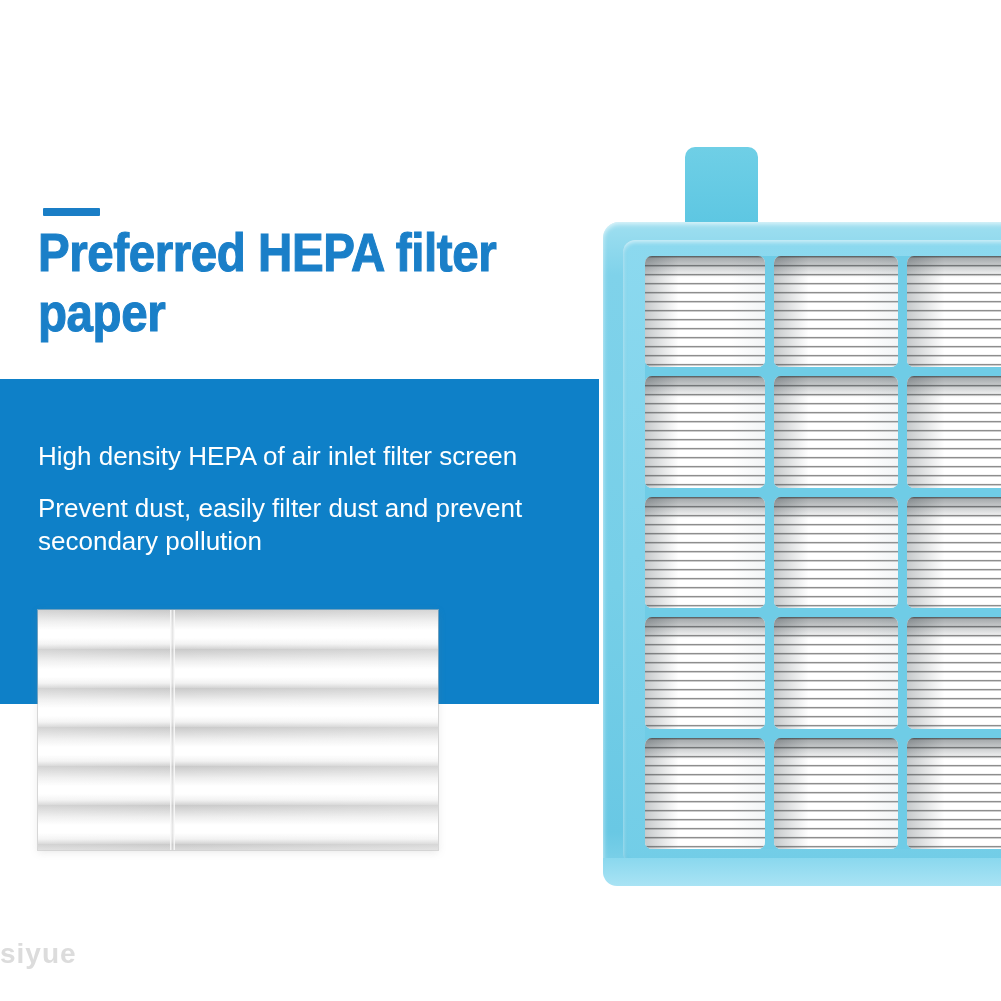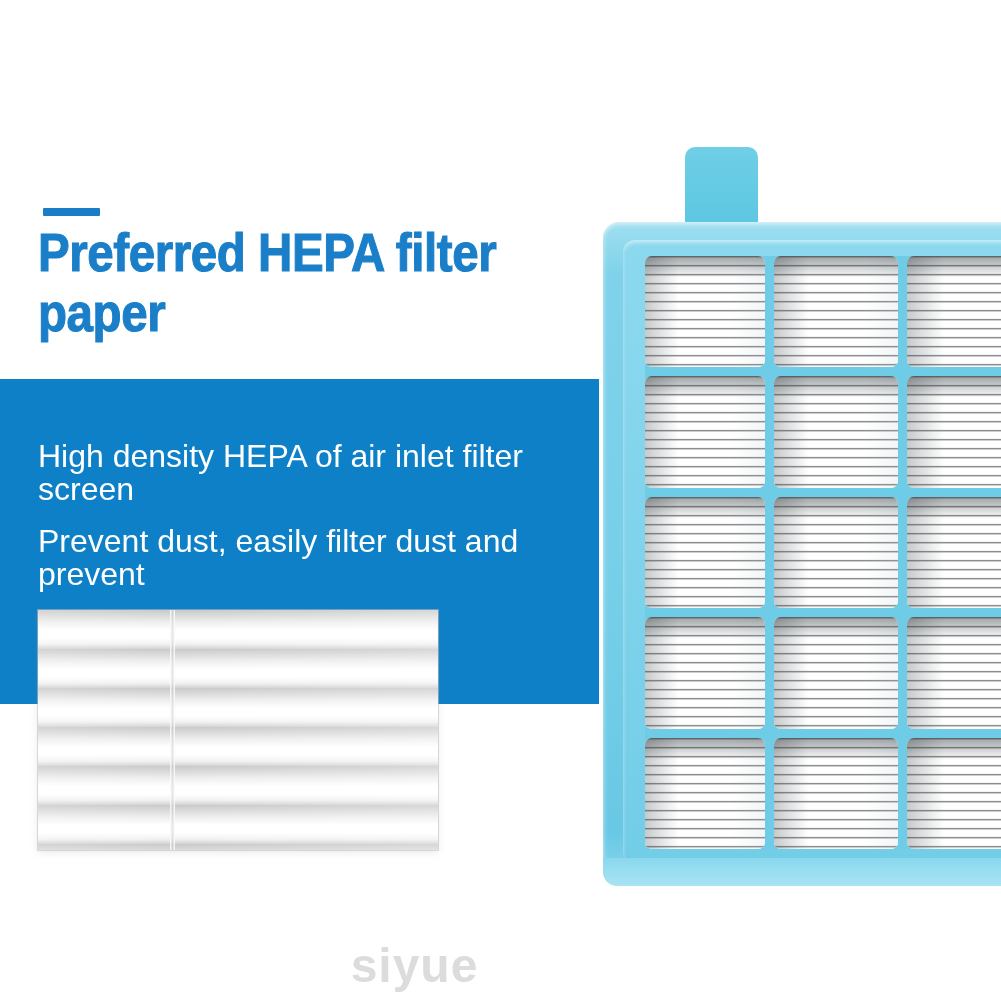--- a/index.html
+++ b/index.html
@@ -16,21 +16,21 @@
     color:#1a7fc8;font-size:54px;line-height:60px;font-weight:bold;
     letter-spacing:-0.5px;
     font-family:"Liberation Sans Narrow","Liberation Sans",sans-serif;
     transform:scaleX(0.88);transform-origin:left top;
     -webkit-text-stroke:1.1px #1a7fc8;}
 
   .blue-band{position:absolute;left:0;top:379px;width:599px;height:325px;
     background:#0e80c8;}
 
   .band-text{position:absolute;left:38px;top:440px;width:540px;
-    color:#ffffff;font-size:32px;line-height:33px;font-weight:normal;}
+    color:#ffffff;font-size:26px;line-height:33px;font-weight:normal;}
   .band-text .l2{margin-top:19px;}
 
   
   .paper-sample{position:absolute;left:38px;top:610px;width:400px;height:240px;
     background:#fdfdfd;
     box-shadow:0 0 0 1px rgba(190,190,190,.55), 0 2px 8px rgba(120,120,120,.18);
     overflow:hidden;}
   .paper-pleats{position:absolute;inset:0;
     background:repeating-linear-gradient(to bottom,
       #c9c9c9 0px, #d8d8d8 5px, #eeeeee 12px,
@@ -70,39 +70,40 @@
   .cell .ribs-shade{position:absolute;inset:0;
     background:linear-gradient(to right,rgba(70,80,85,.30) 0%,rgba(255,255,255,0) 28%,rgba(255,255,255,0) 72%,rgba(150,170,180,.12) 100%);}
   .cell .ribs-top{position:absolute;left:0;right:0;top:0;height:22px;
     background:linear-gradient(to bottom,rgba(40,50,55,.45),rgba(255,255,255,0));}
 
   .filter-bottom-edge{position:absolute;left:603px;top:858px;width:420px;height:28px;
     background:linear-gradient(to bottom,#8ad8ee,#a9e3f4);
     border-radius:0 0 14px 14px;}
 
   
-  .watermark{position:absolute;left:0;top:938px;width:829px;text-align:center;
-    color:#dcdcdc;font-size:48px;font-weight:bold;letter-spacing:1px;}
+  .watermark{position:absolute;left:0;top:938px;width:829px;text-align:left;
+    color:#dcdcdc;font-size:28px;font-weight:bold;letter-spacing:1px;}
 </style>
 </head>
 <body>
 
 <div id="stage">
 
   <div class="accent-dash"></div>
 
   <div class="headline">
     <div>Preferred HEPA filter</div>
     <div>paper</div>
   </div>
 
   <div class="blue-band"></div>
   <div class="band-text">
     <div>High density HEPA of air inlet filter screen</div>
     <div class="l2">Prevent dust, easily filter dust and prevent</div>
+    <div>secondary pollution</div>
   </div>
 
   <div class="paper-sample">
     <div class="paper-pleats"></div>
     <div class="paper-seam"></div>
     <div class="paper-sheen"></div>
   </div>
 
   <div class="filter-tab"></div>
   <div class="filter-body"></div>

